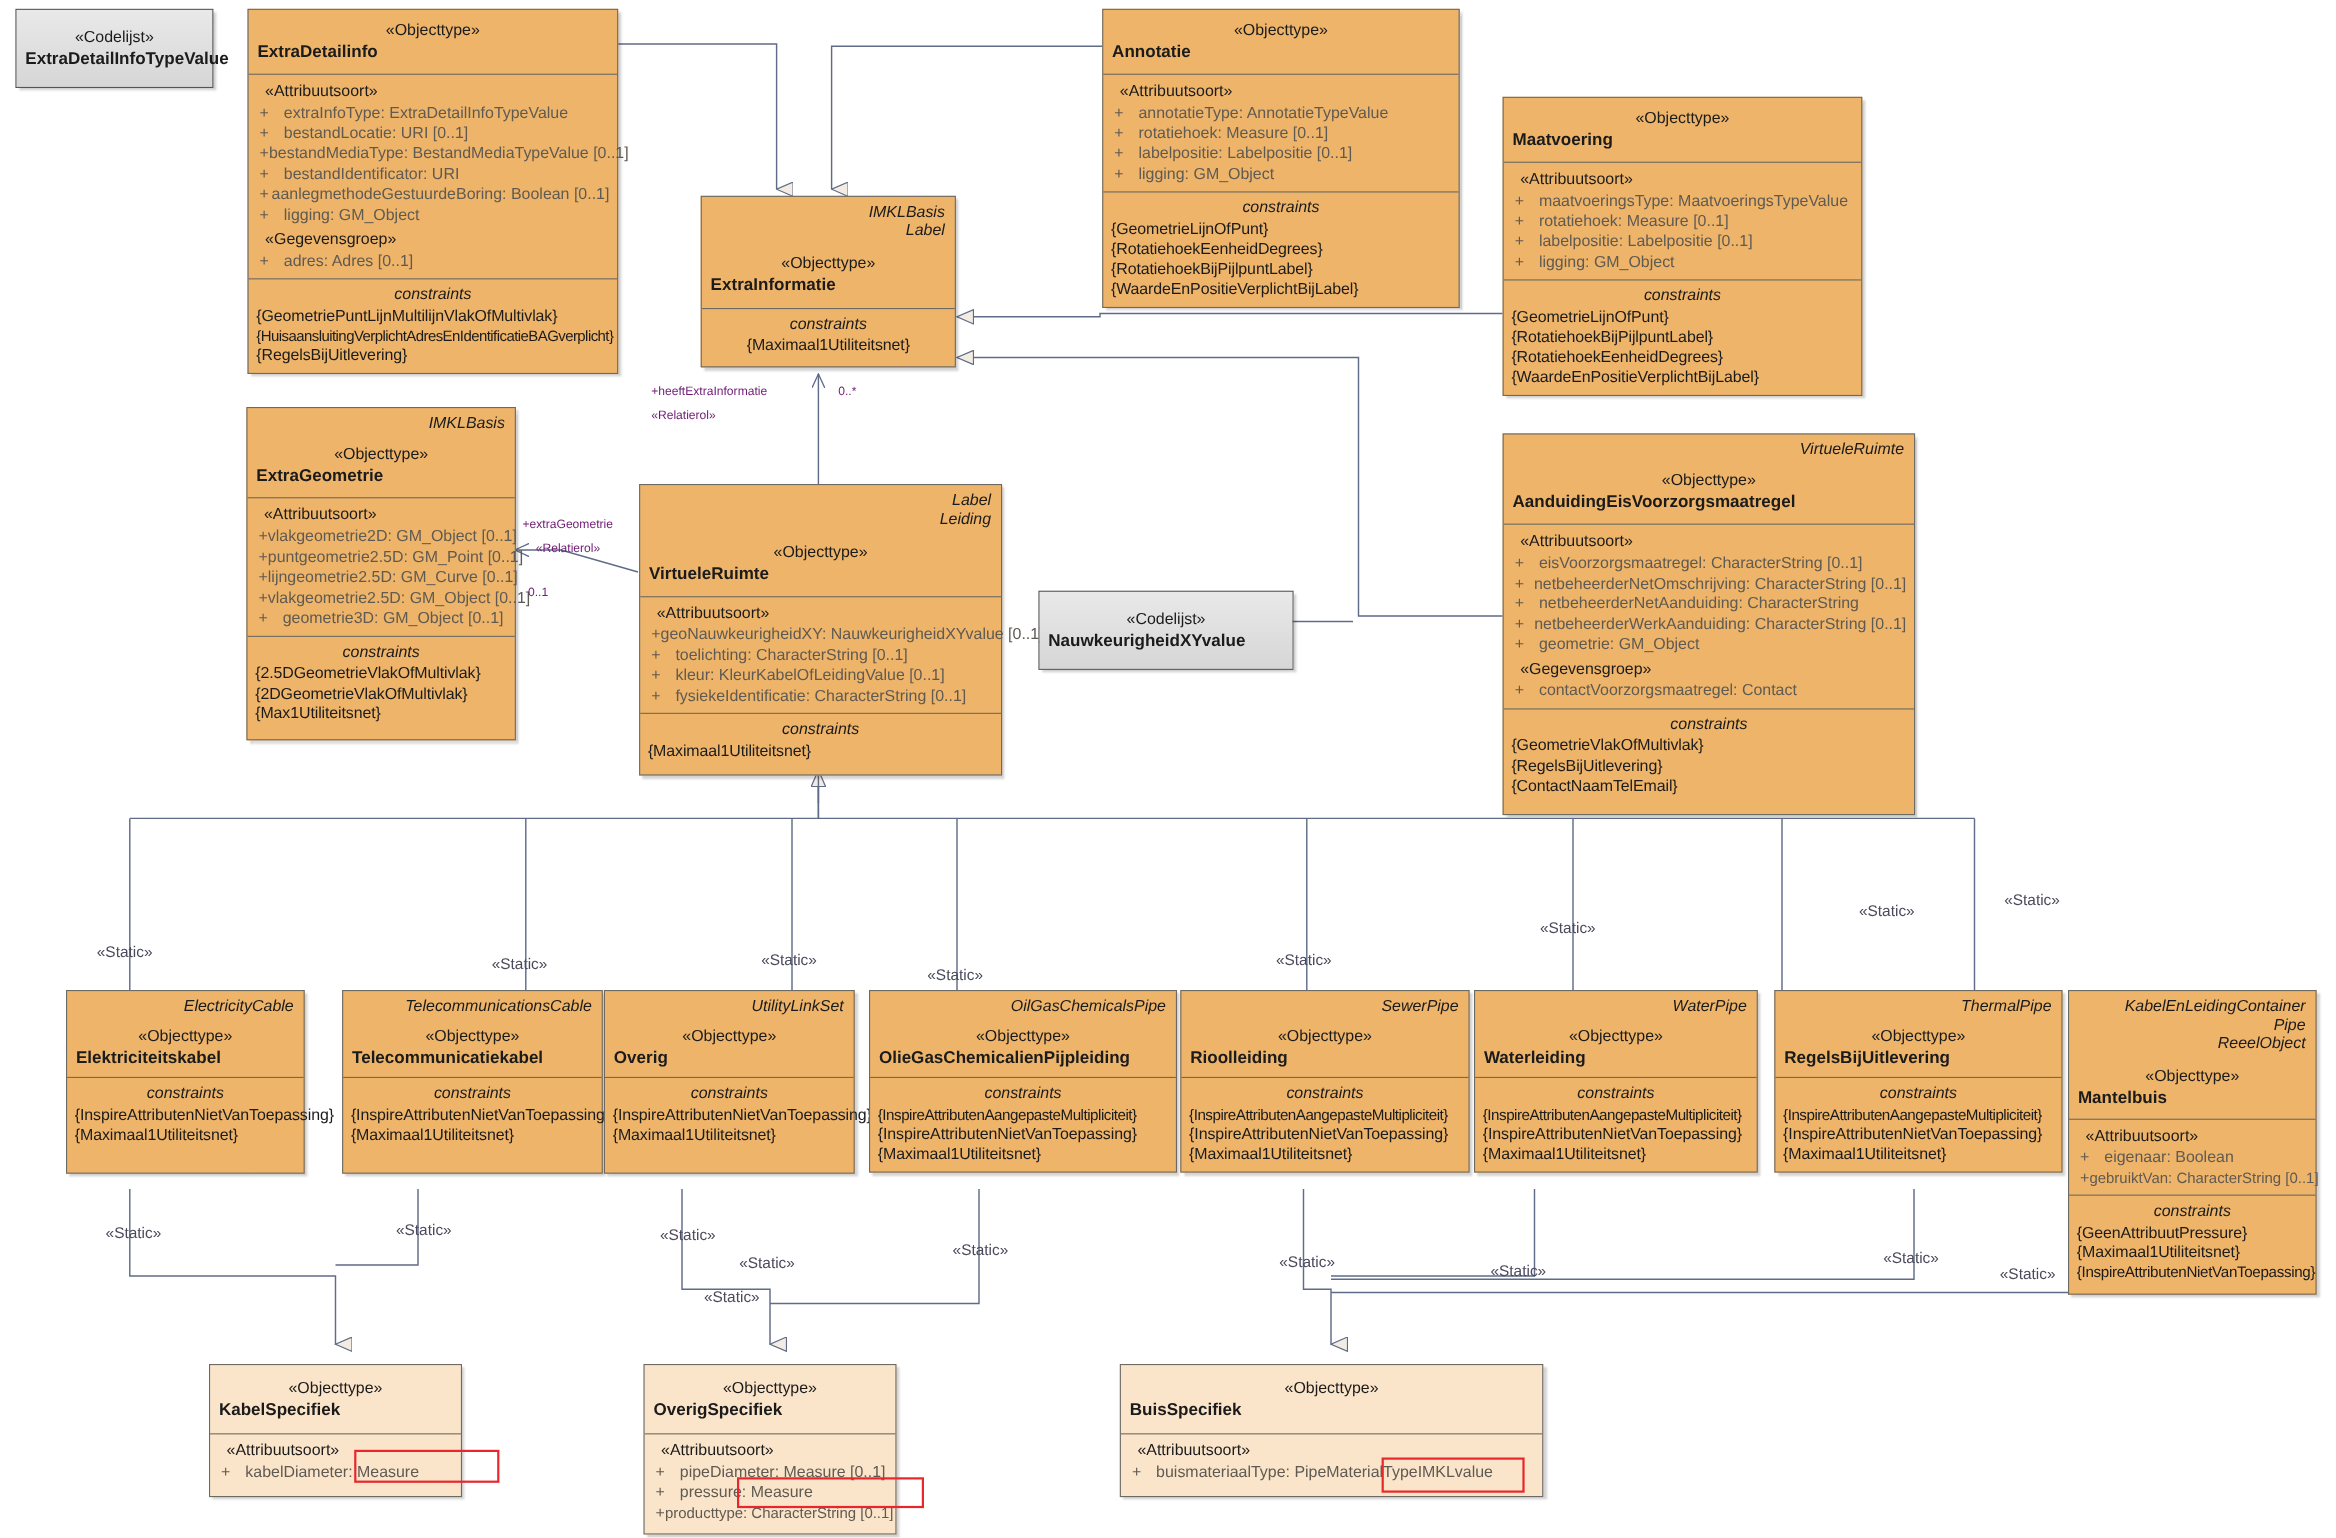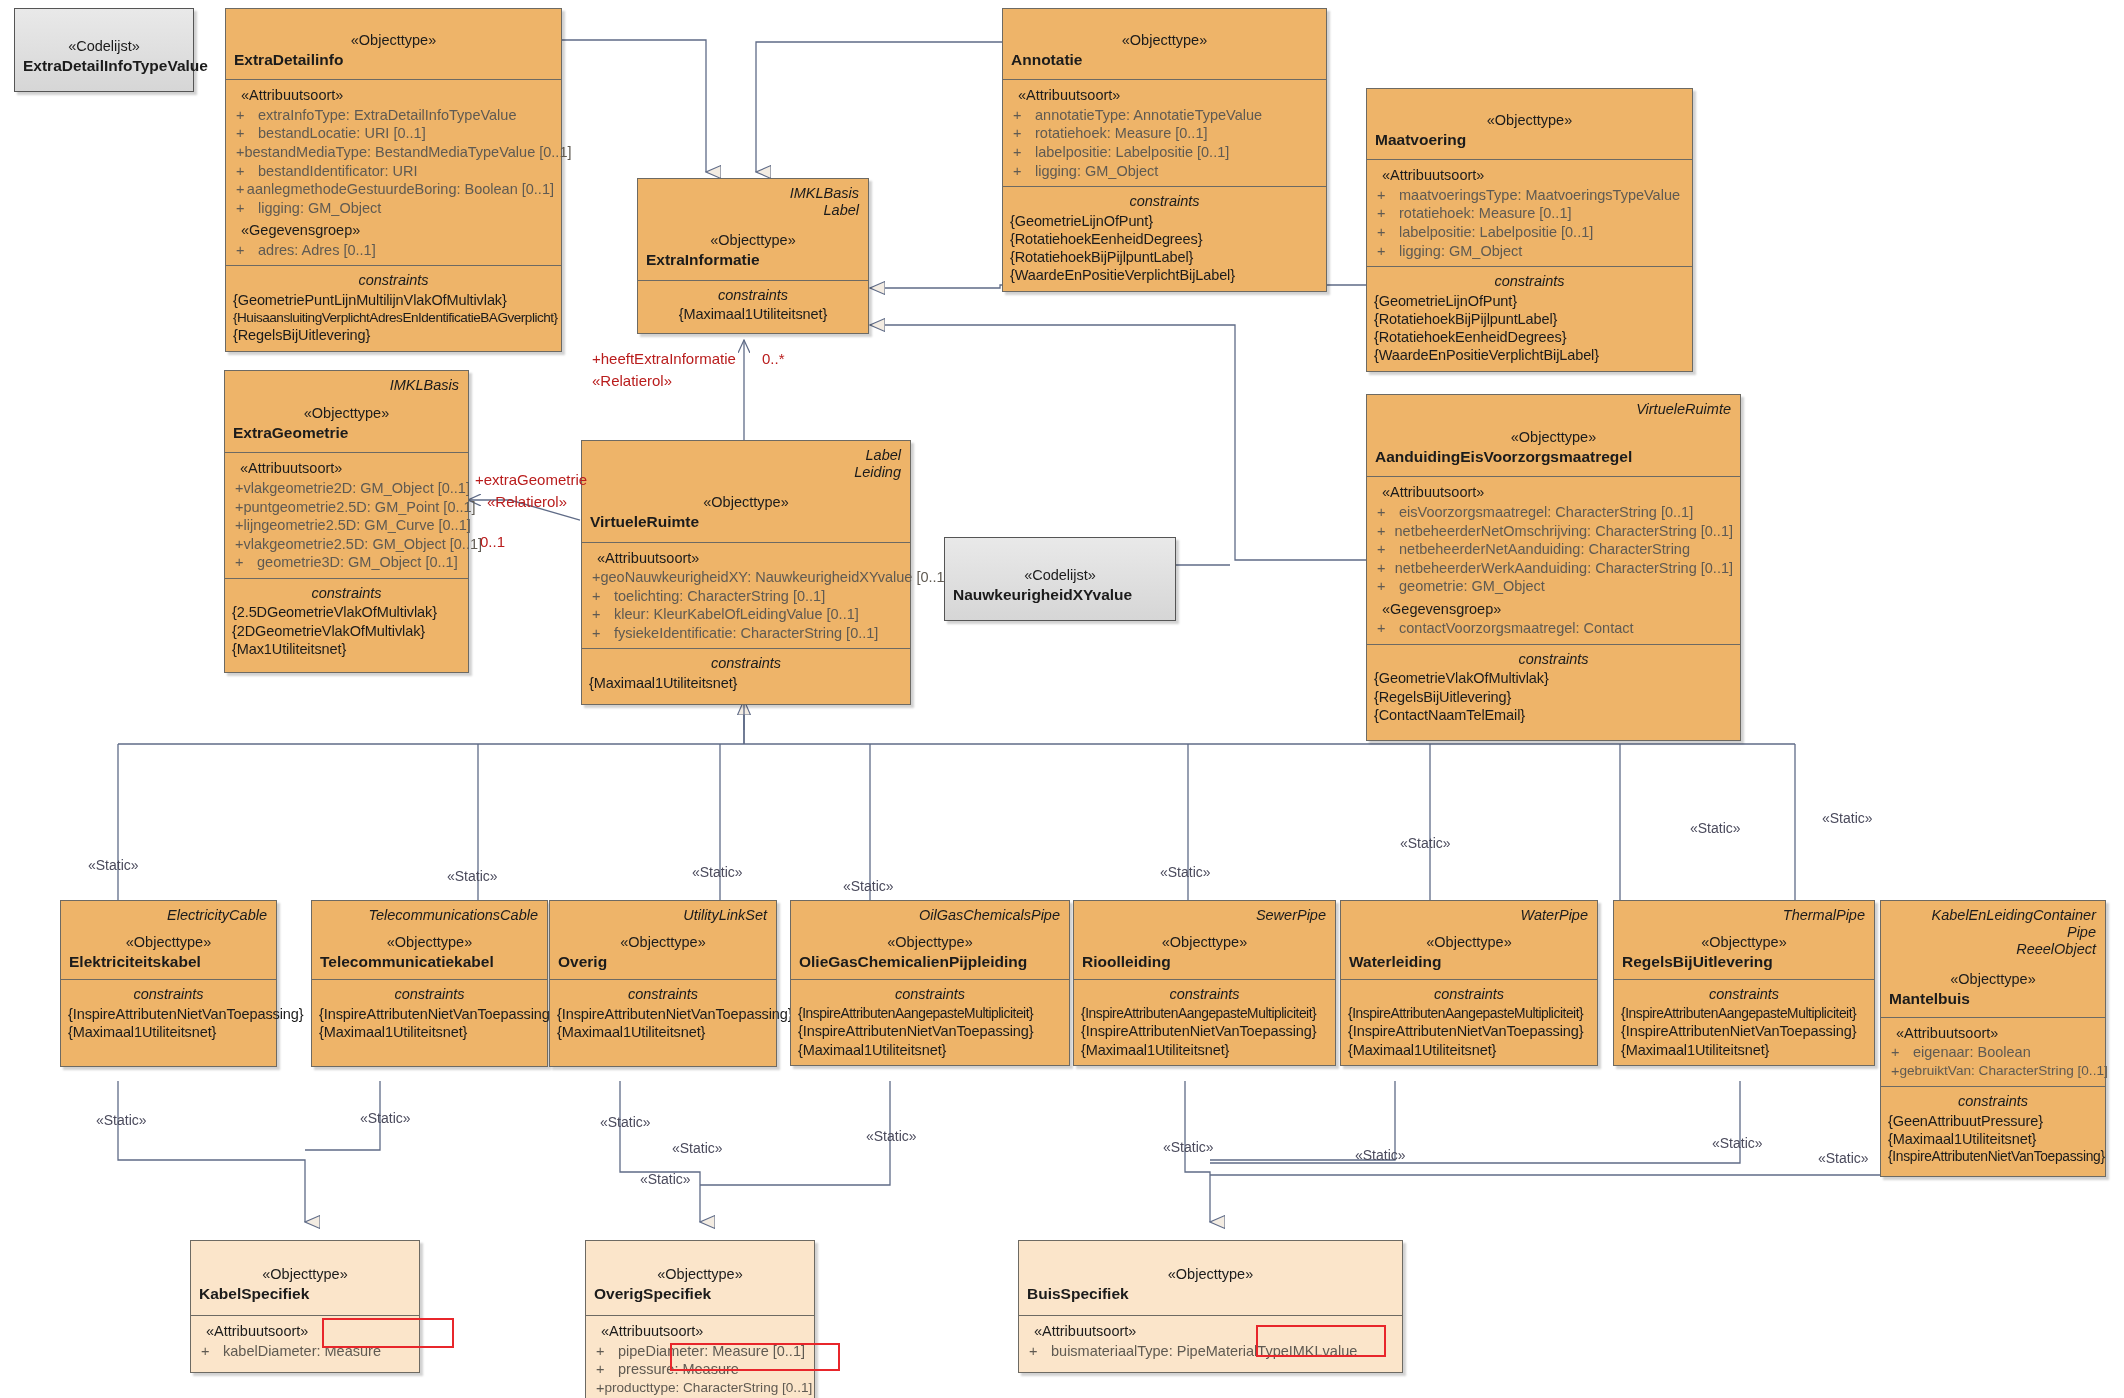--- a/index.html
+++ b/index.html
@@ -49,21 +49,21 @@
     font-style:italic;
     font-size:14.5px;
     color:#1b1b1b;
     line-height:1.18;
     padding-right:1px;
   }
   .stereo{
     display:block;
     font-size:14.5px;
     text-align:center;
-    margin-top:14px;
+    margin-top:2px;
   }
   .cname{
     display:block;
     font-weight:bold;
     font-size:15.5px;
     text-align:left;
   }
   .cname.abs{ }
   .sect{
     border-top:1px solid #6d6a63;
@@ -91,22 +91,22 @@
   }
   .cons{
     font-size:14.5px;
     white-space:nowrap;
     line-height:1.26;
     letter-spacing:-.1px;
   }
   
   .lbl{
     position:absolute;
-    font-size:15px;
-    color:#b91c1c;
+    font-size:11px;
+    color:#701a75;
     white-space:nowrap;
   }
   .lbl.stat{ color:#4a4a5c; font-size:14px; }
   
   .redbox{
     position:absolute;
     border:2px solid #e8262b;
     box-sizing:border-box;
     background:transparent;
   }

